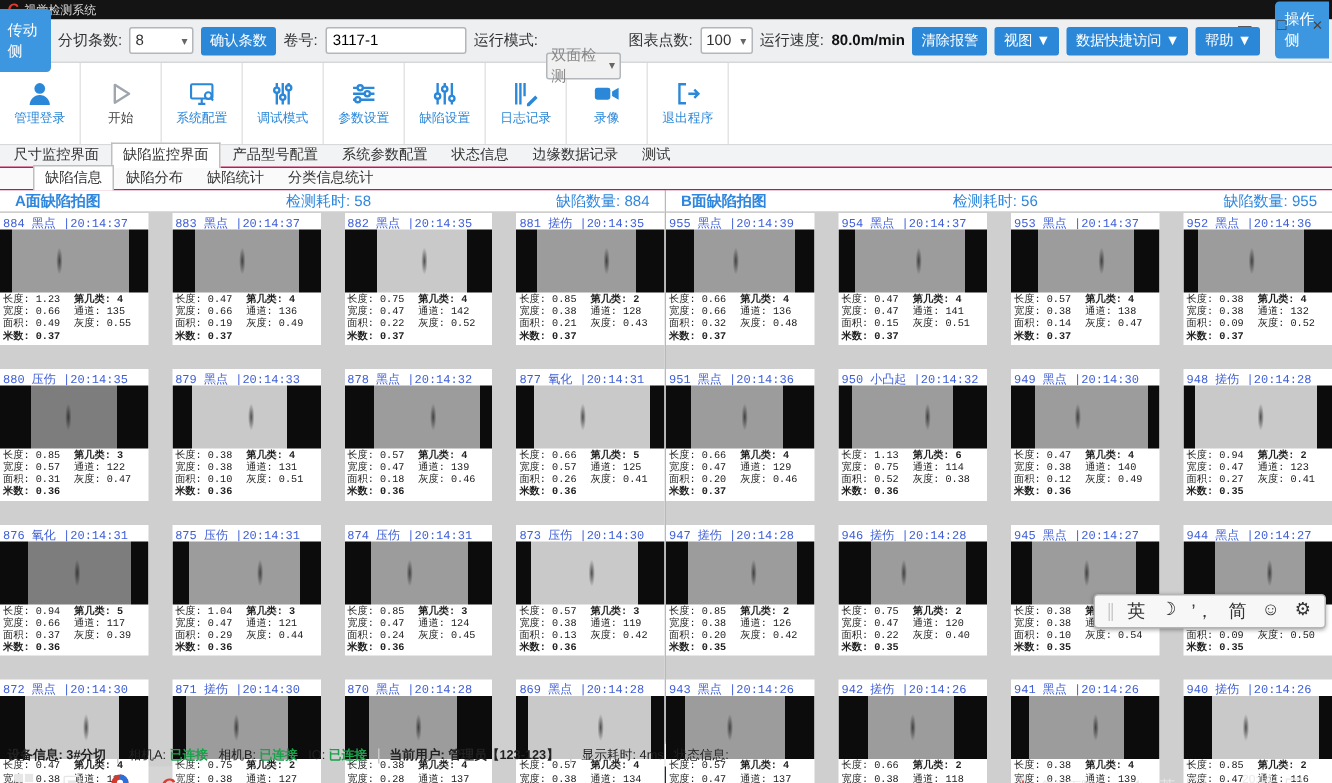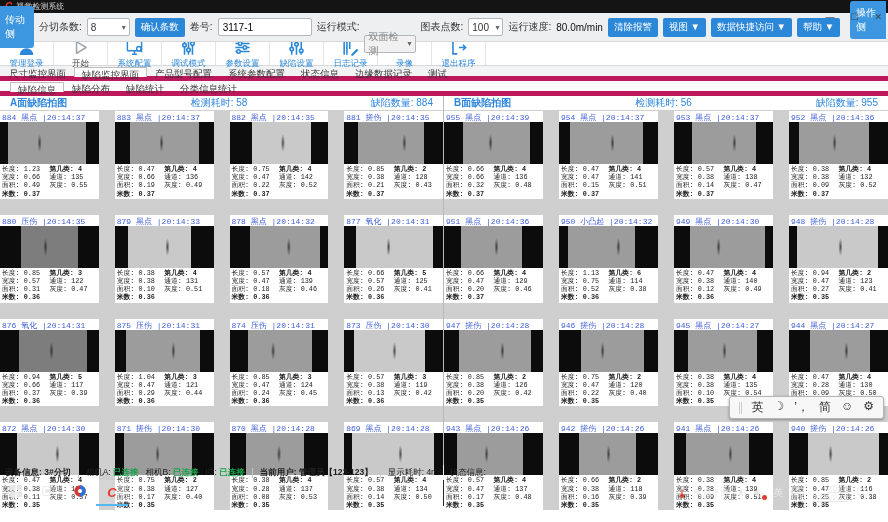--- a/index.html
+++ b/index.html
@@ -14,34 +14,34 @@
   .winctl{position:absolute;top:0;right:6px;display:flex;gap:16px;font-size:9px;color:#444;line-height:9px;}
   .winctl span{cursor:default;}
   .side-btn{background:#3d97e0;color:#fff;font-size:10px;padding:7px 5px;border-radius:0 3px 3px 0;}
   .side-btn.right{border-radius:3px 0 0 3px;align-self:flex-end;margin-bottom:2px;padding:5px 6px;}
   .tb-label{white-space:nowrap;}
   .combo{background:#fff;border:1px solid #b3b6ba;border-radius:2px;height:18px;display:flex;align-items:center;justify-content:space-between;padding:0 3px;gap:4px;}
   .combo::after{content:"▾";font-size:8px;color:#666;}
   .combo.disabled{background:#f1f1f1;color:#888;margin-top:33px;}
   .blue-btn{background:#2b87d8;color:#fff;border:none;border-radius:2px;font-size:9.5px;padding:3px 6px;font-family:inherit;white-space:nowrap;}
   .roll-input{width:94px;height:18px;border:1px solid #b3b6ba;border-radius:2px;font-size:10px;padding:0 4px;font-family:inherit;}
-  .speed-val{font-weight:normal;color:#111;}
+  .speed-val{font-weight:bold;color:#111;}
   .tb-spacer{flex:1;}
 
   
-  .actions{height:24px;background:#fff;border-bottom:1px solid #d9d9d9;display:flex;align-items:stretch;}
+  .actions{height:55px;background:#fff;border-bottom:1px solid #d9d9d9;display:flex;align-items:stretch;}
   .act{width:54px;display:flex;flex-direction:column;align-items:center;justify-content:center;gap:1px;border-right:1px solid #e4e4e4;background:none;border-top:none;border-bottom:none;border-left:none;font-family:inherit;}
   .act-icon{width:19px;height:19px;}
   .act-icon svg{width:100%;height:100%;}
   .act-label{font-size:8.5px;color:#2b87d8;white-space:nowrap;}
   .act-label.dis{color:#444;}
 
   
-  .tabs{display:flex;background:#f2f3f4;height:15px;padding-left:1px;border-bottom:5px solid #be185d;font-size:9.5px;color:#333;}
-  .tabs.sub{background:#fafafa;padding-left:10px;}
+  .tabs{display:flex;align-items:flex-end;background:#f2f3f4;height:15px;padding-left:1px;border-bottom:1px solid #be185d;font-size:9.5px;color:#333;}
+  .tabs.sub{background:#fafafa;padding-left:22px;}
   .tab{padding:1px 7px 1px;border:1px solid transparent;border-bottom:none;white-space:nowrap;}
   .tab.active{background:#fff;border-color:#bfbfbf;position:relative;top:1px;padding-bottom:2px;}
 
   
   .panels{display:flex;height:368px;}
   .panel{width:444px;display:flex;flex-direction:column;border-right:1px solid #b9b9b9;}
   .panel:last-child{border-right:none;}
   .panel-header{height:16px;display:flex;align-items:center;justify-content:space-between;padding:0 10px;font-size:10px;color:#2e86de;background:#fff;}
   .panel-title{font-weight:bold;}
   .grid{flex:1;display:grid;grid-template-columns:repeat(4,1fr);grid-template-rows:repeat(4,1fr);gap:16px;background:#cfcfcf;border-top:1px solid #cfcfcf;font-family:Liberation Mono, monospace;}

